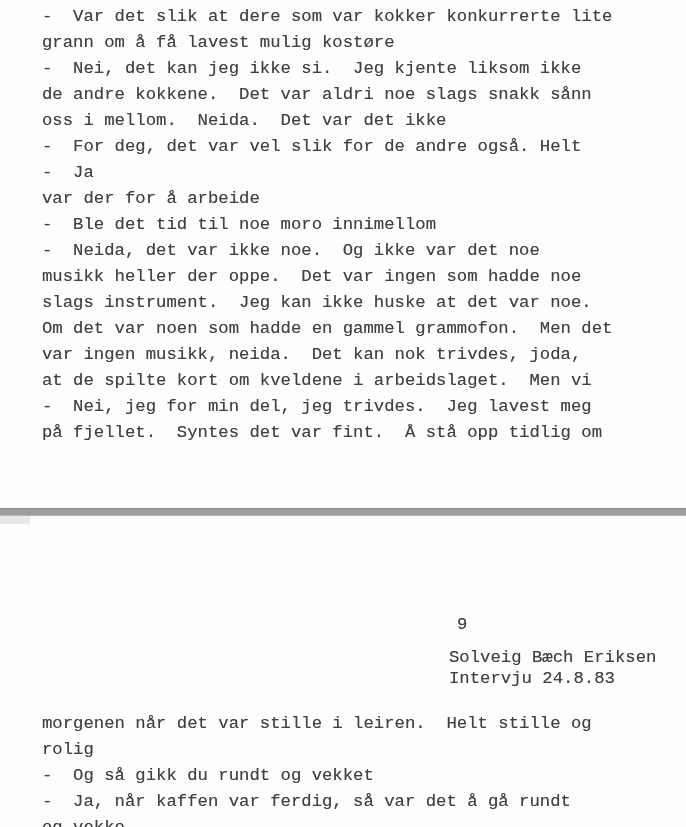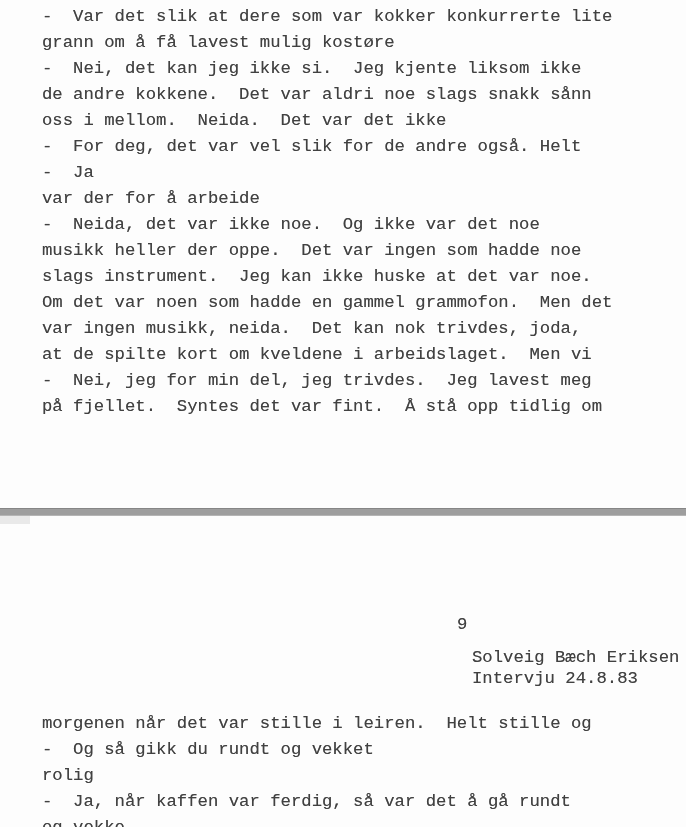--- a/index.html
+++ b/index.html
@@ -47,21 +47,21 @@
     height: 8px;
     background: #e9e9e9;
   }
   .page-number-block {
     position: absolute;
     left: 457px;
     top: 612px;
   }
   .page-header-block {
     position: absolute;
-    left: 472px;
+    left: 449px;
     top: 647px;
   }
   .page-header-block .typed {
     line-height: 21px;
   }
   .page-bottom-block {
     position: absolute;
     left: 42px;
     top: 711px;
   }
@@ -73,20 +73,21 @@
 
   <div class="page-top-block">
     <div class="typed">-  Var det slik at dere som var kokker konkurrerte lite</div>
     <div class="typed">grann om å få lavest mulig kostøre</div>
     <div class="typed">-  Nei, det kan jeg ikke si.  Jeg kjente liksom ikke</div>
     <div class="typed">de andre kokkene.  Det var aldri noe slags snakk sånn</div>
     <div class="typed">oss i mellom.  Neida.  Det var det ikke</div>
     <div class="typed">-  For deg, det var vel slik for de andre også. Helt</div>
     <div class="typed">-  Ja</div>
     <div class="typed">var der for å arbeide</div>
+    <div class="typed">-  Ble det tid til noe moro innimellom</div>
     <div class="typed">-  Neida, det var ikke noe.  Og ikke var det noe</div>
     <div class="typed">musikk heller der oppe.  Det var ingen som hadde noe</div>
     <div class="typed">slags instrument.  Jeg kan ikke huske at det var noe.</div>
     <div class="typed">Om det var noen som hadde en gammel grammofon.  Men det</div>
     <div class="typed">var ingen musikk, neida.  Det kan nok trivdes, joda,</div>
     <div class="typed">at de spilte kort om kveldene i arbeidslaget.  Men vi</div>
     <div class="typed">-  Nei, jeg for min del, jeg trivdes.  Jeg lavest meg</div>
     <div class="typed">på fjellet.  Syntes det var fint.  Å stå opp tidlig om</div>
   </div>
 
@@ -97,19 +98,19 @@
     <div class="typed">9</div>
   </div>
 
   <div class="page-header-block">
     <div class="typed">Solveig Bæch Eriksen</div>
     <div class="typed">Intervju 24.8.83</div>
   </div>
 
   <div class="page-bottom-block">
     <div class="typed">morgenen når det var stille i leiren.  Helt stille og</div>
+    <div class="typed">rolig</div>
     <div class="typed">-  Og så gikk du rundt og vekket</div>
-    <div class="typed">rolig</div>
     <div class="typed">-  Ja, når kaffen var ferdig, så var det å gå rundt</div>
     <div class="typed">og vekke</div>
   </div>
 
 </div>
 
 </body></html>

